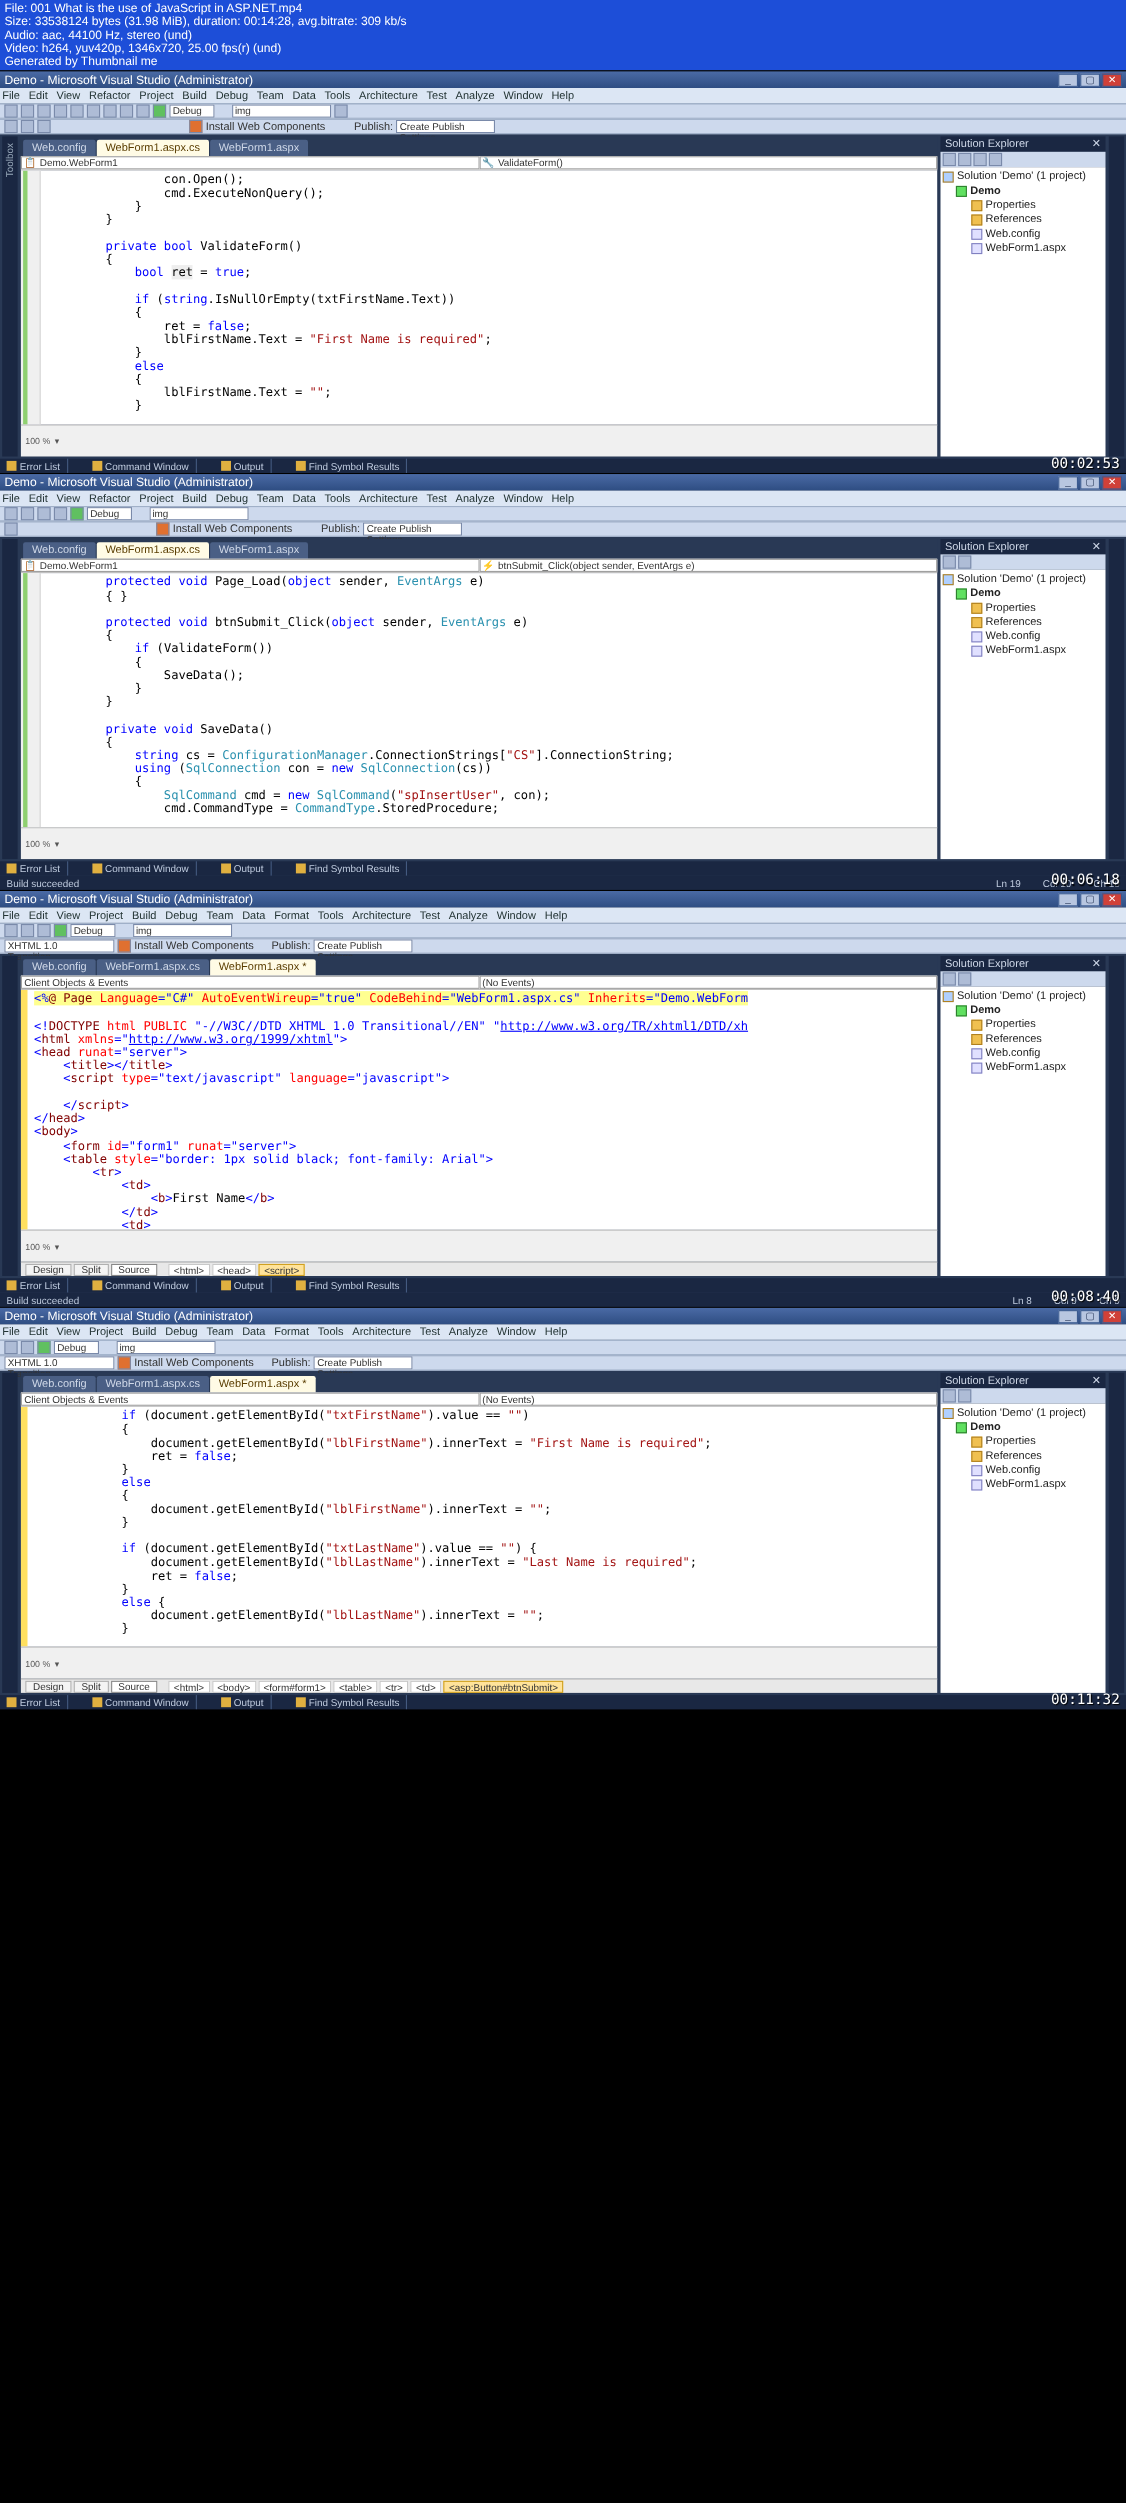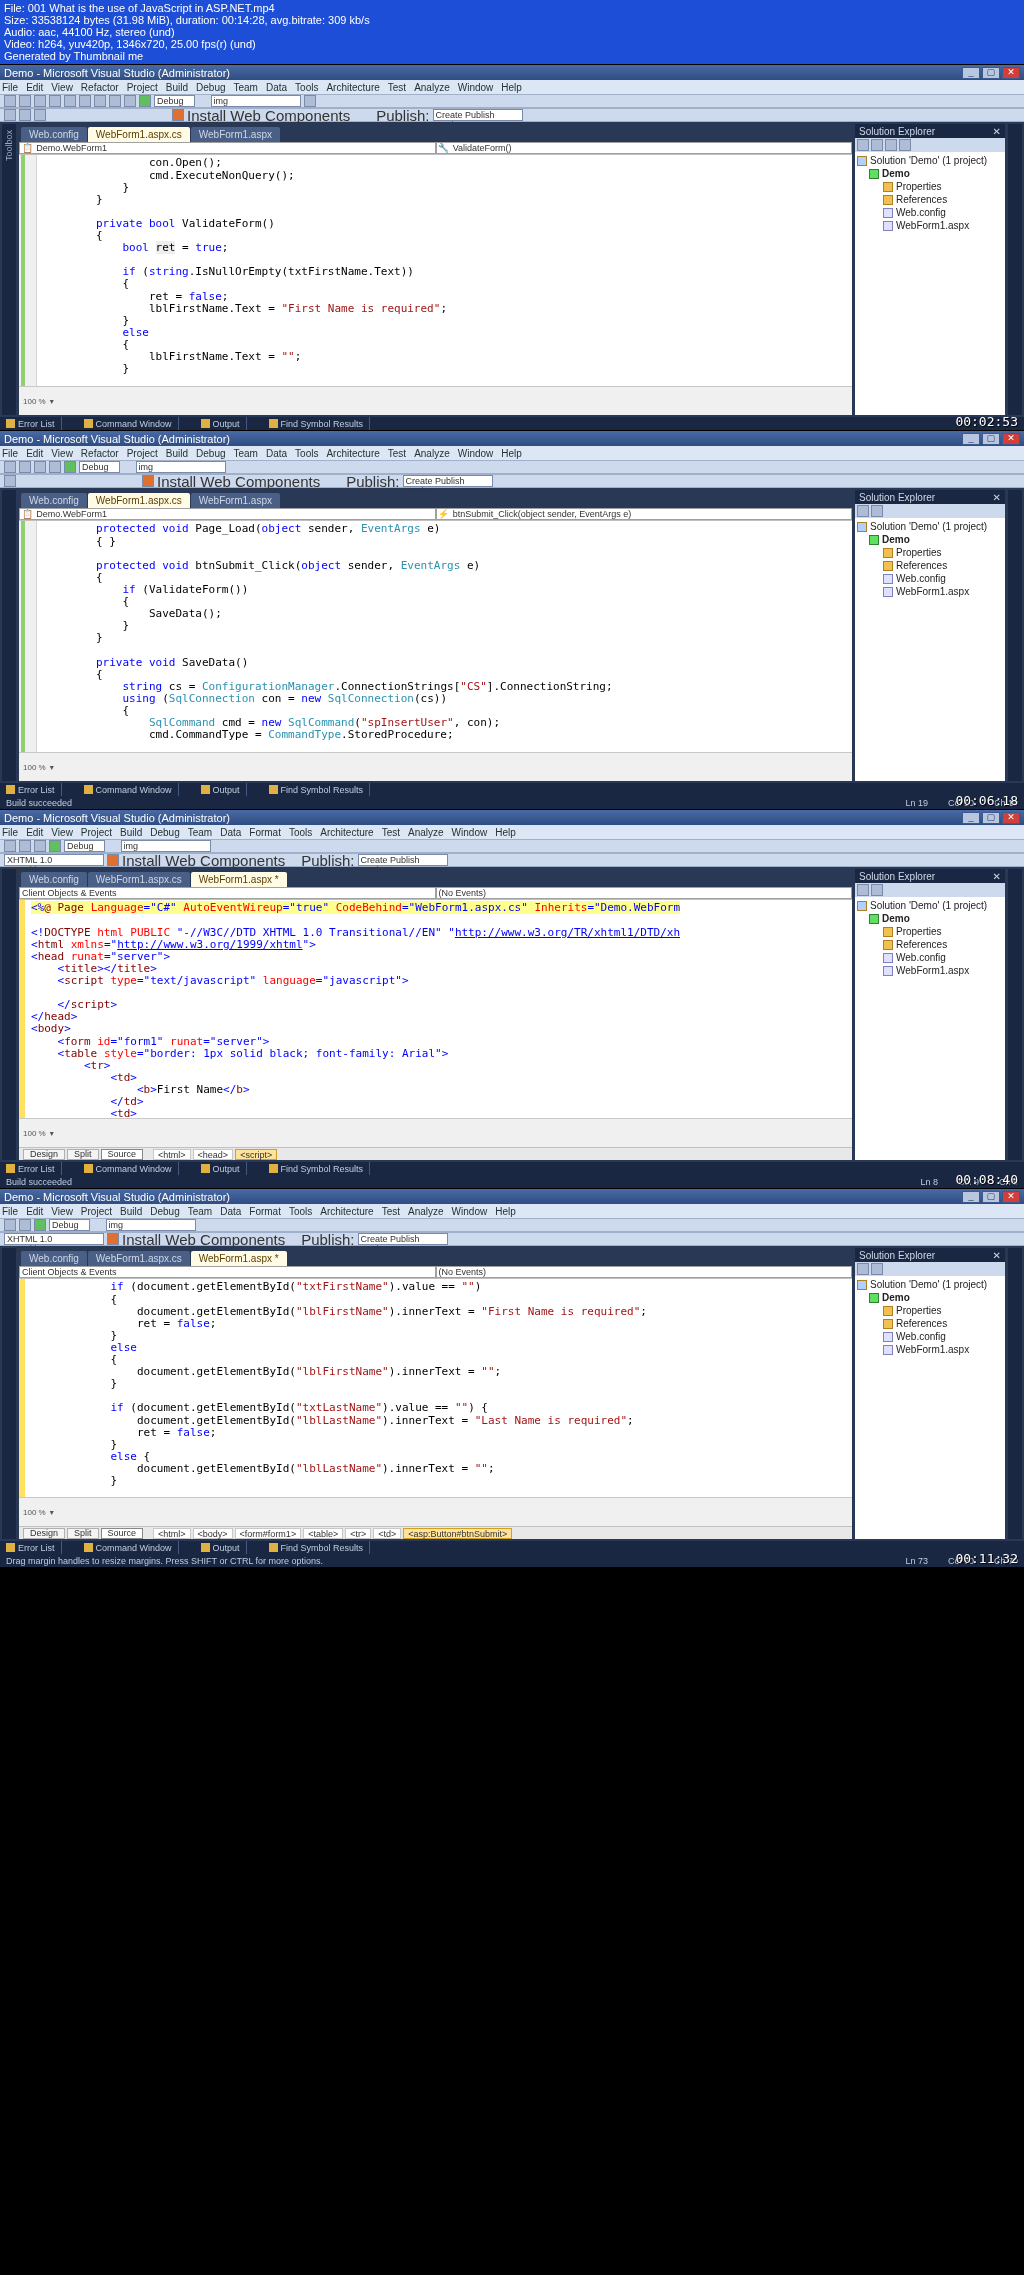--- a/index.html
+++ b/index.html
@@ -81,21 +81,21 @@
     border: 1px solid #7a8aaa;
   }
   .tb-sel {
     height: 12px;
     background: #fff;
     border: 1px solid #7a8aaa;
     font-size: 9px;
     padding: 0 10px 0 2px;
     color: #333;
   }
-  .tb-text { font-size: 15px; color: #333; }
+  .tb-text { font-size: 10px; color: #333; }
   .vs-body {
     display: flex;
     height: var(--bh, 295px);
     gap: 3px;
     padding: 2px;
   }
   .side-rail {
     width: 14px;
     background: var(--vs-chrome-dark);
     display: flex;
@@ -955,21 +955,14 @@
       </span>
     <span class="bot-tab">
         <span class="ic"></span>
         <span>Output</span>
       </span>
     <span class="bot-tab">
         <span class="ic"></span>
         <span>Find Symbol Results</span>
       </span>
   </div>
-  <div class="status">
-    <span>Drag margin handles to resize margins. Press SHIFT or CTRL for more options.</span>
-    <span class="spacer"></span>
-    <span>Ln 73</span>
-    <span>Col 70</span>
-    <span>Ch 70</span>
-  </div>
   <span class="timestamp">00:11:32</span>
 </div>
 
 </body></html>

